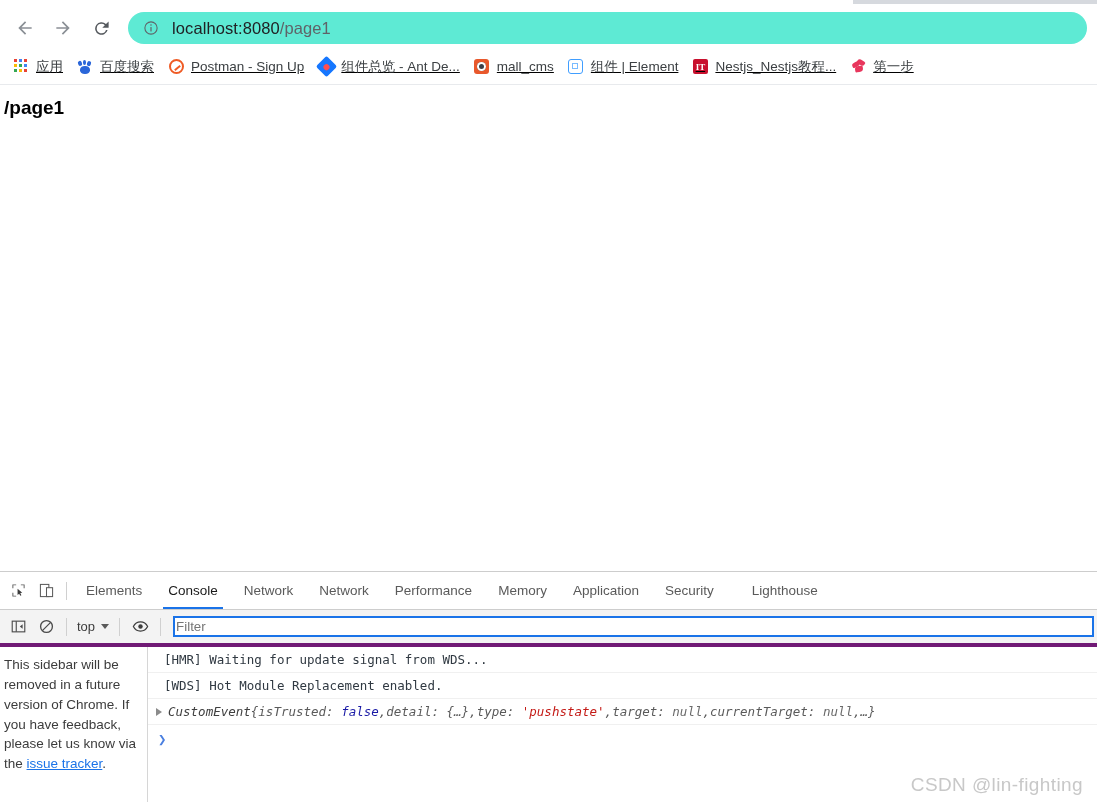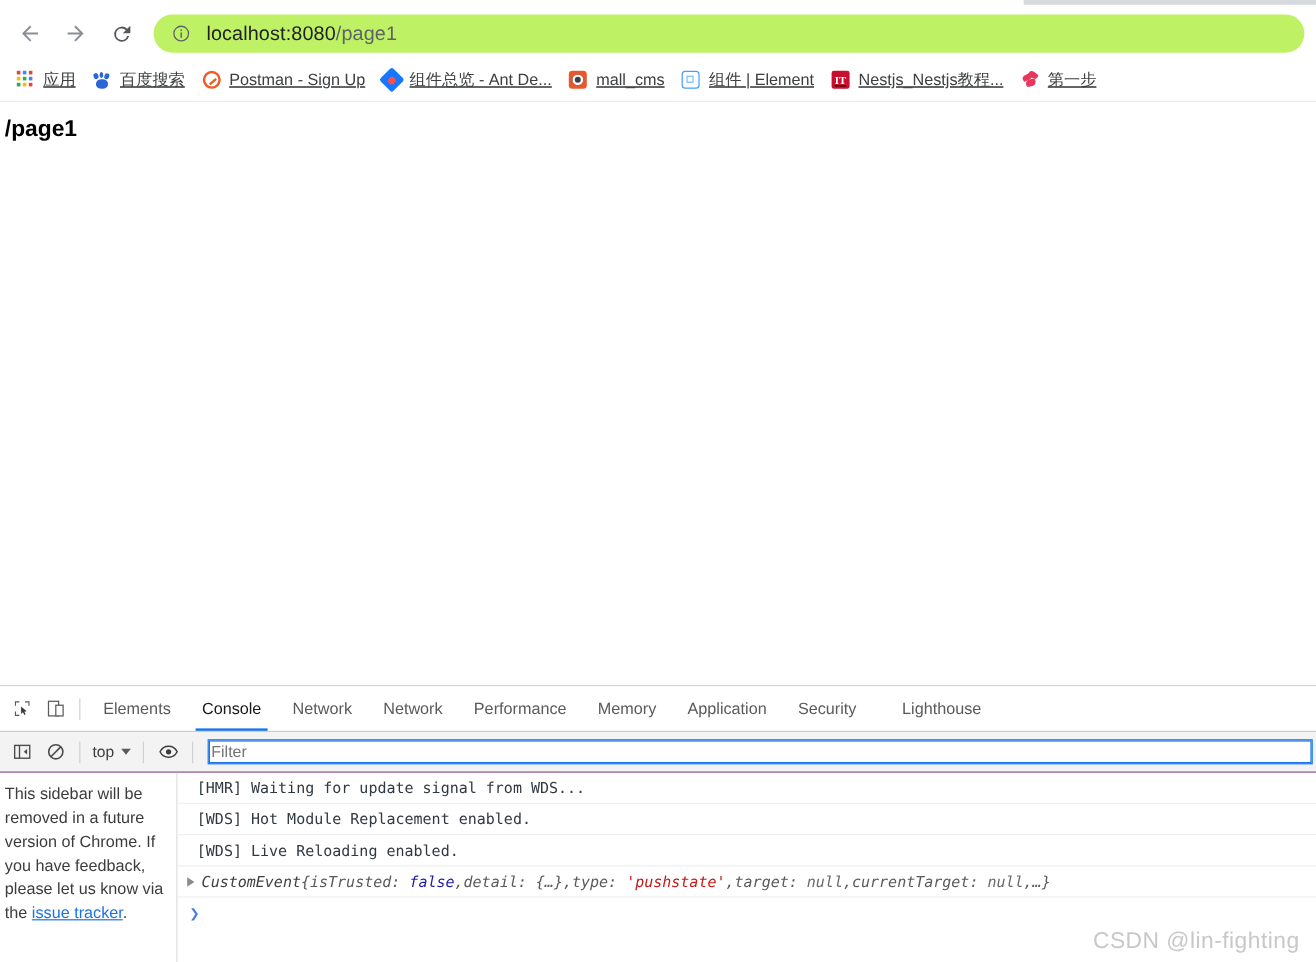--- a/index.html
+++ b/index.html
@@ -58,21 +58,21 @@
     justify-content: center;
     border-radius: 50%;
     flex: 0 0 auto;
   }
   .nav-btn svg { display: block; }
   .reload-btn { margin-right: 10px; }
 
   .omnibox {
     flex: 1 1 auto;
     height: 32px;
-    background: #bef264;
+    background: #5eead4;
     border-radius: 16px;
     display: flex;
     align-items: center;
     padding: 0 14px;
     margin-right: 2px;
     min-width: 0;
   }
   .omni-info {
     width: 18px;
     height: 18px;
@@ -279,21 +279,21 @@
     left:8px; right:8px; bottom:0;
     height:2px; background:#1a73e8;
   }
 
   .dt-toolbar {
     height: 33px;
     flex: 0 0 auto;
     display: flex;
     align-items: center;
     padding-left: 4px;
-    border-bottom: 1px solid #701a75;
+    border-bottom: 4px solid #701a75;
     background: #f3f3f3;
   }
   .dt-top-select {
     display:flex; align-items:center;
     font-size:13px; color:#3c3c3c;
     padding: 0 4px;
     height: 22px;
     flex:0 0 auto;
   }
   .caret {
@@ -606,23 +606,20 @@
       </div>
 
       <div class="dt-console">
 
         <div class="msg">
           <span>[HMR] Waiting for update signal from WDS...</span>
         </div>
         <div class="msg">
           <span>[WDS] Hot Module Replacement enabled.</span>
         </div>
-        <div class="msg">
-          <span>[WDS] Live Reloading enabled.</span>
-        </div>
 
         <div class="msg obj">
           <span class="tri"></span>
           <span class="tok-name">CustomEvent</span><span> {</span><span class="tok-key">isTrusted:</span>&nbsp;<span class="tok-bool">false</span><span>, </span><span class="tok-key">detail:</span>&nbsp;<span class="tok-key">{…}</span><span>, </span><span class="tok-key">type:</span>&nbsp;<span class="tok-str">'pushstate'</span><span>, </span><span class="tok-key">target:</span>&nbsp;<span class="tok-null">null</span><span>, </span><span class="tok-key">currentTarget:</span>&nbsp;<span class="tok-null">null</span><span>, </span><span class="tok-key">…}</span>
         </div>
 
         <div class="prompt-row">
           <span class="prompt-chevron">❯</span>
         </div>
       </div>

